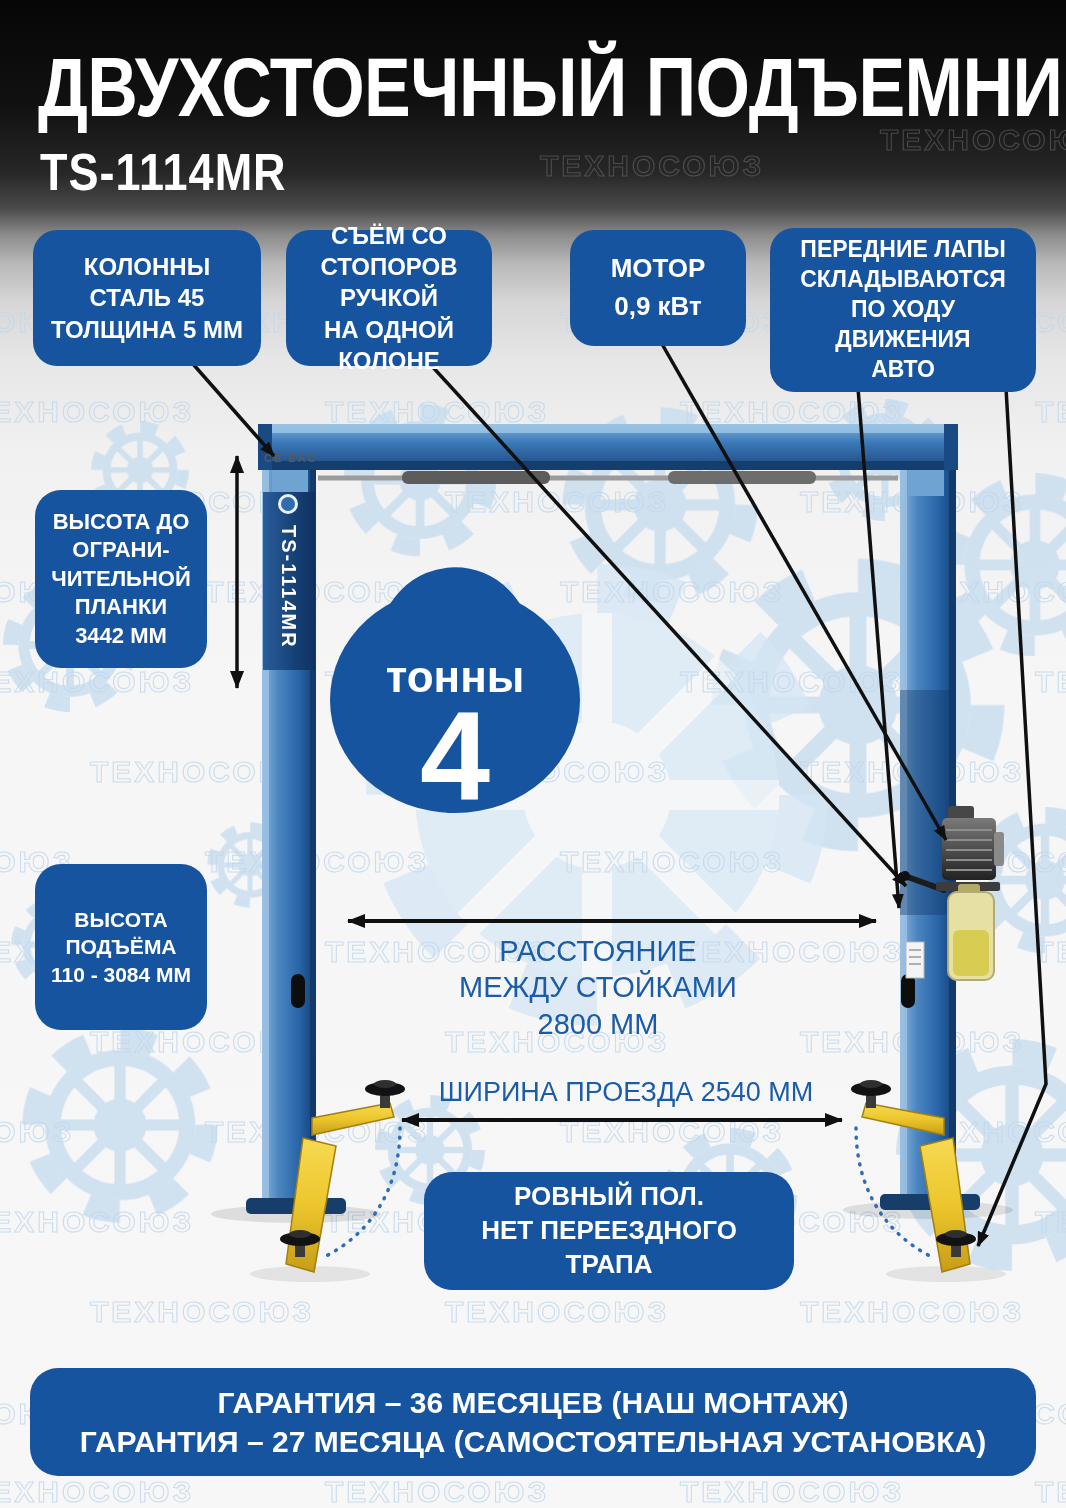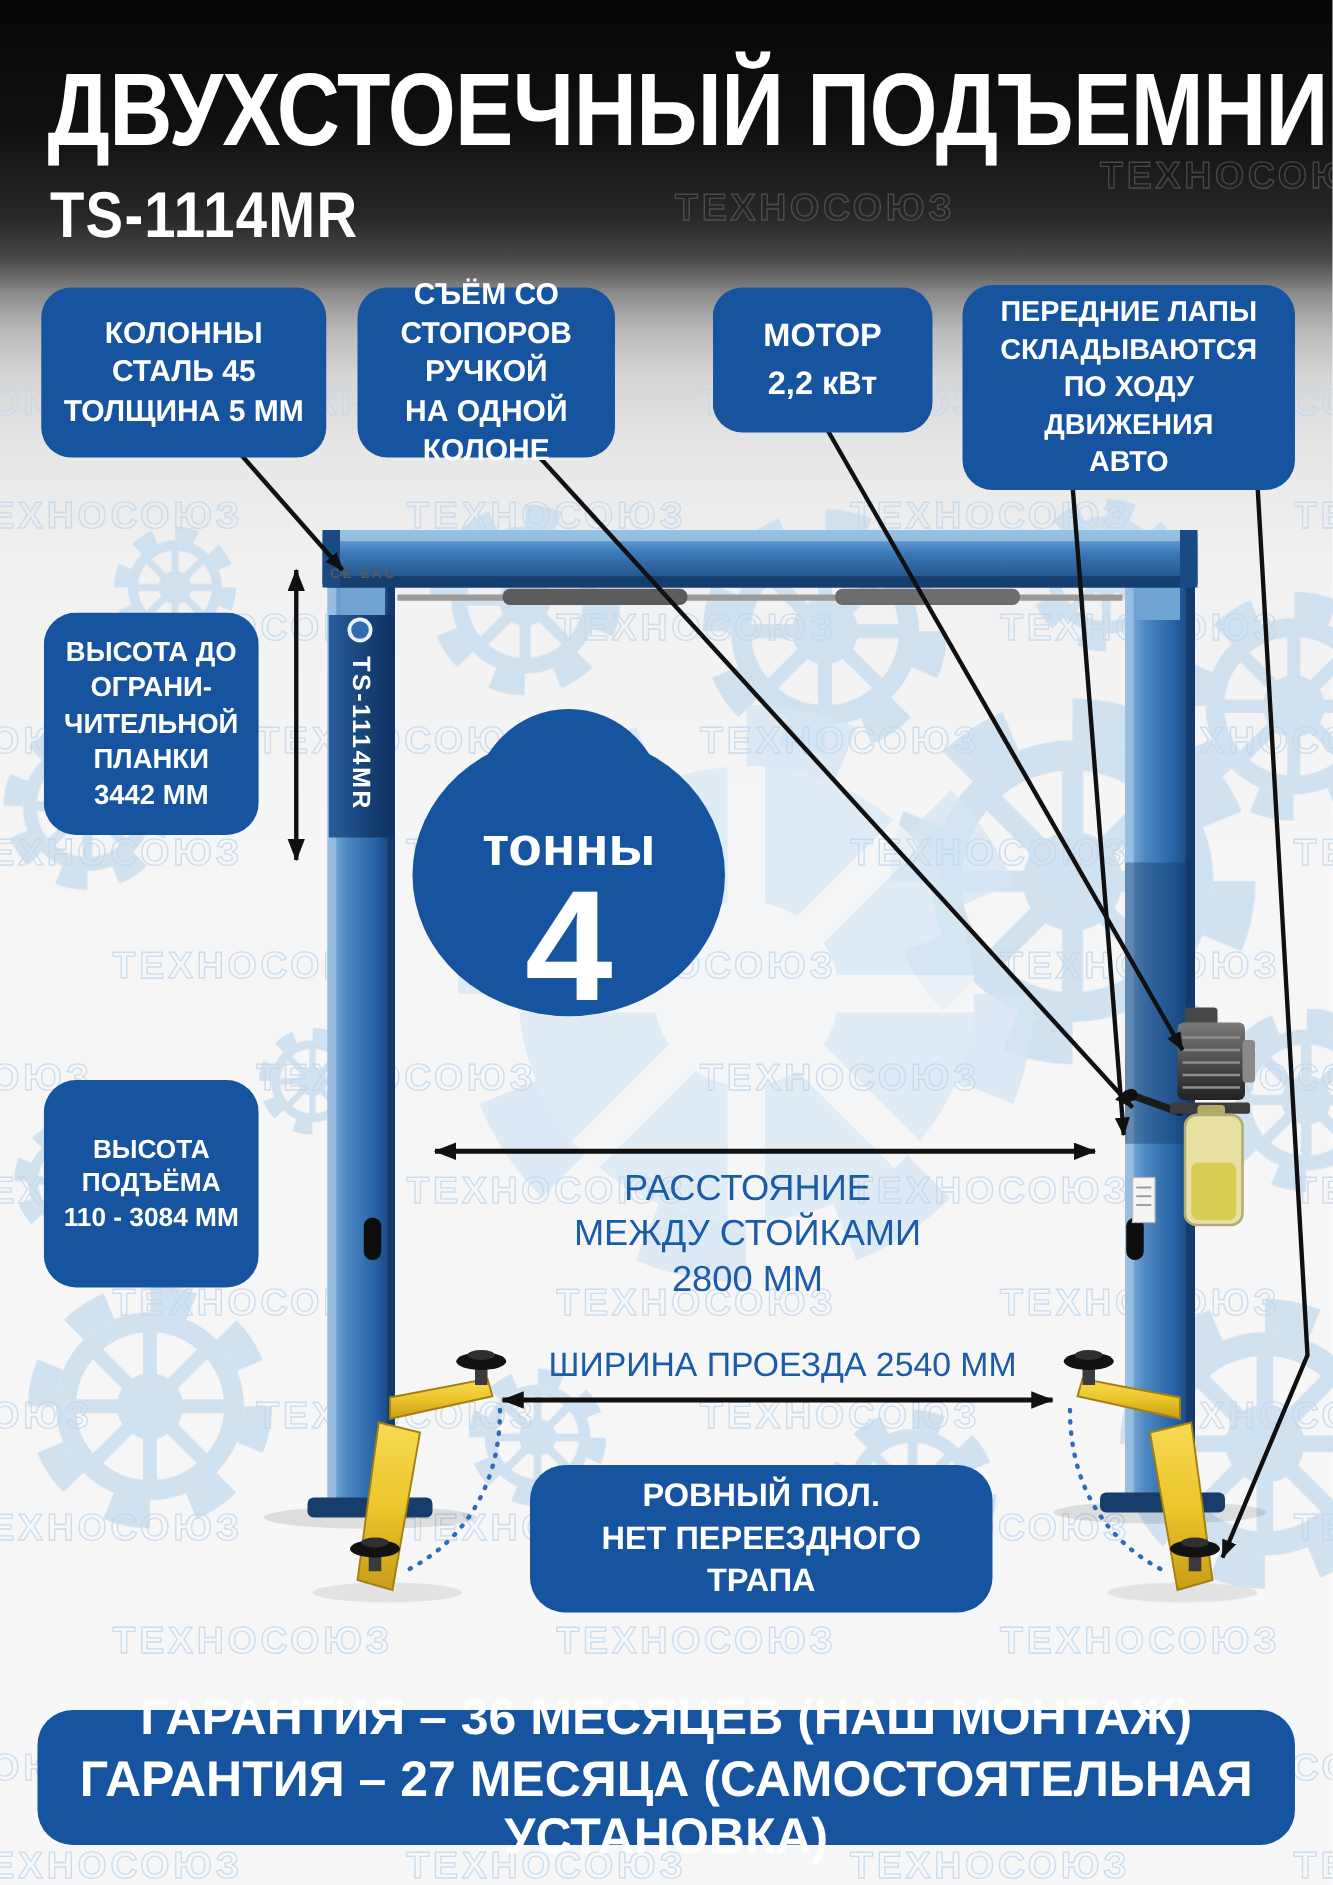--- a/index.html
+++ b/index.html
@@ -37,21 +37,21 @@
   .r26{border-radius:26px}.r30{border-radius:28px}
   .lh-wide{line-height:1.45}
   .dim-label{
     position:absolute;z-index:2;color:var(--label-blue);font-weight:normal;
     text-align:center;white-space:pre-line;line-height:1.25;
   }
   .banner{
     position:absolute;z-index:2;left:30px;top:1368px;width:1006px;height:108px;
     background:var(--accent-blue);border-radius:28px;color:#fff;
     display:flex;flex-direction:column;align-items:center;justify-content:center;
-    gap:5px;font-weight:bold;font-size:40px;text-align:center;
+    gap:5px;font-weight:bold;font-size:30px;text-align:center;
   }
   
   .wm-gears{stroke:var(--watermark-blue);opacity:.85}
   .wm-text{
     fill:none;stroke:#c3d8ec;stroke-width:1.1px;opacity:.85;
     font-family:"Liberation Sans","DejaVu Sans",sans-serif;
     font-size:30px;font-weight:bold;letter-spacing:3px;
   }
   .wm-text-dark{stroke:#7d7d7d;opacity:.45}
   .col-model{
@@ -326,21 +326,21 @@
 <div class="hdr-title">ДВУХСТОЕЧНЫЙ ПОДЪЕМНИК</div>
 <div class="hdr-model">TS-1114MR</div>
 
 <div class="callout" style="left:33px;top:230px;width:228px;height:136px;font-size:24px">КОЛОННЫ
 СТАЛЬ 45
 ТОЛЩИНА 5 ММ</div>
 <div class="callout" style="left:286px;top:230px;width:206px;height:136px;font-size:24px">СЪЁМ СО
 СТОПОРОВ РУЧКОЙ
 НА ОДНОЙ КОЛОНЕ</div>
 <div class="callout lh-wide" style="left:570px;top:230px;width:176px;height:116px;font-size:26px">МОТОР
-2,2 кВт</div>
+0,9 кВт</div>
 <div class="callout" style="left:770px;top:228px;width:266px;height:164px;font-size:23px">ПЕРЕДНИЕ ЛАПЫ
 СКЛАДЫВАЮТСЯ
 ПО ХОДУ ДВИЖЕНИЯ
 АВТО</div>
 <div class="callout r26" style="left:35px;top:490px;width:172px;height:178px;font-size:22px">ВЫСОТА ДО
 ОГРАНИ-
 ЧИТЕЛЬНОЙ
 ПЛАНКИ
 3442 ММ</div>
 <div class="callout r26" style="left:35px;top:864px;width:172px;height:166px;font-size:21px">ВЫСОТА

